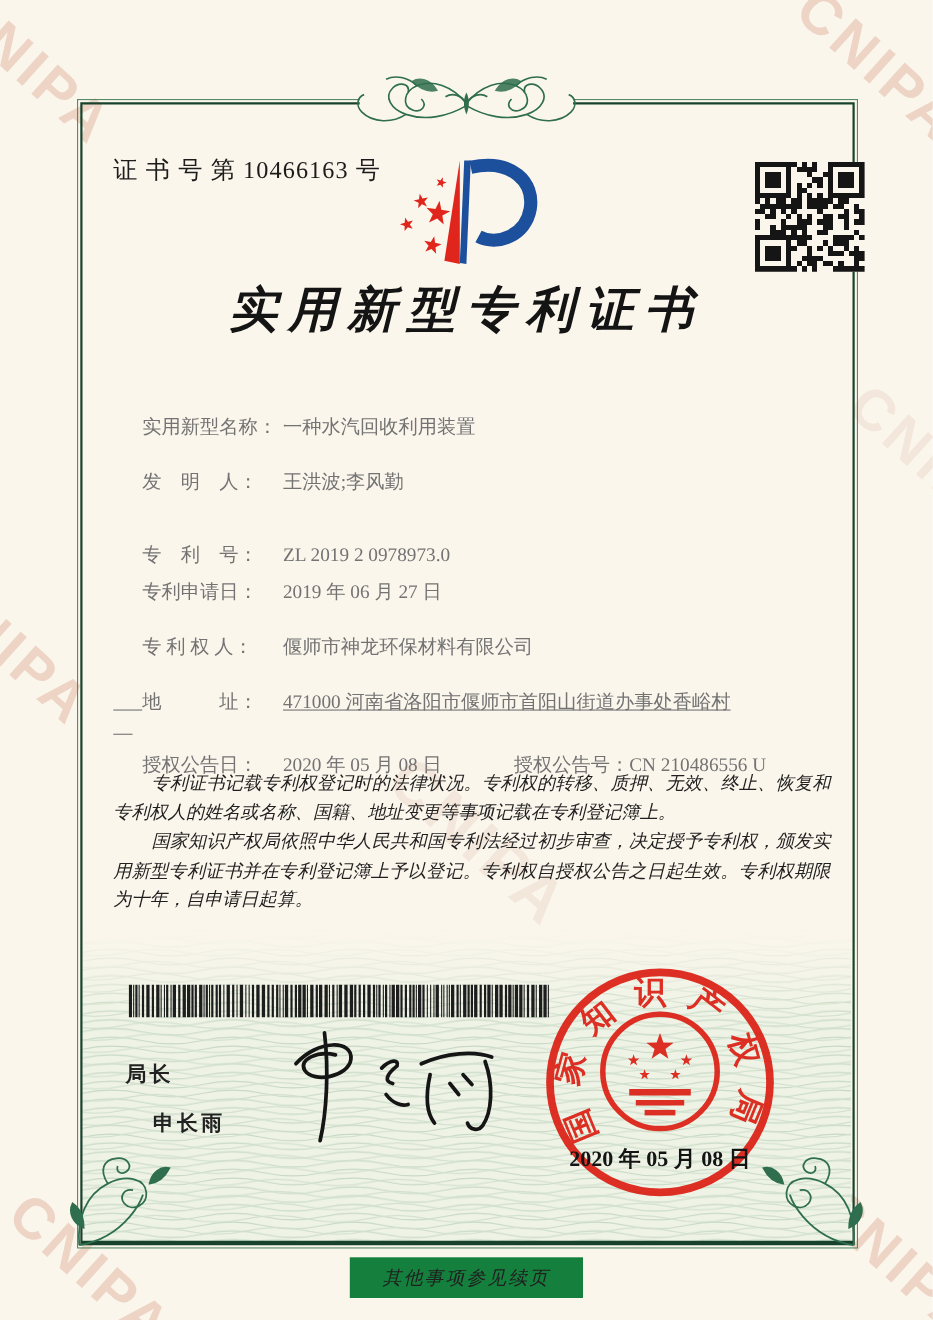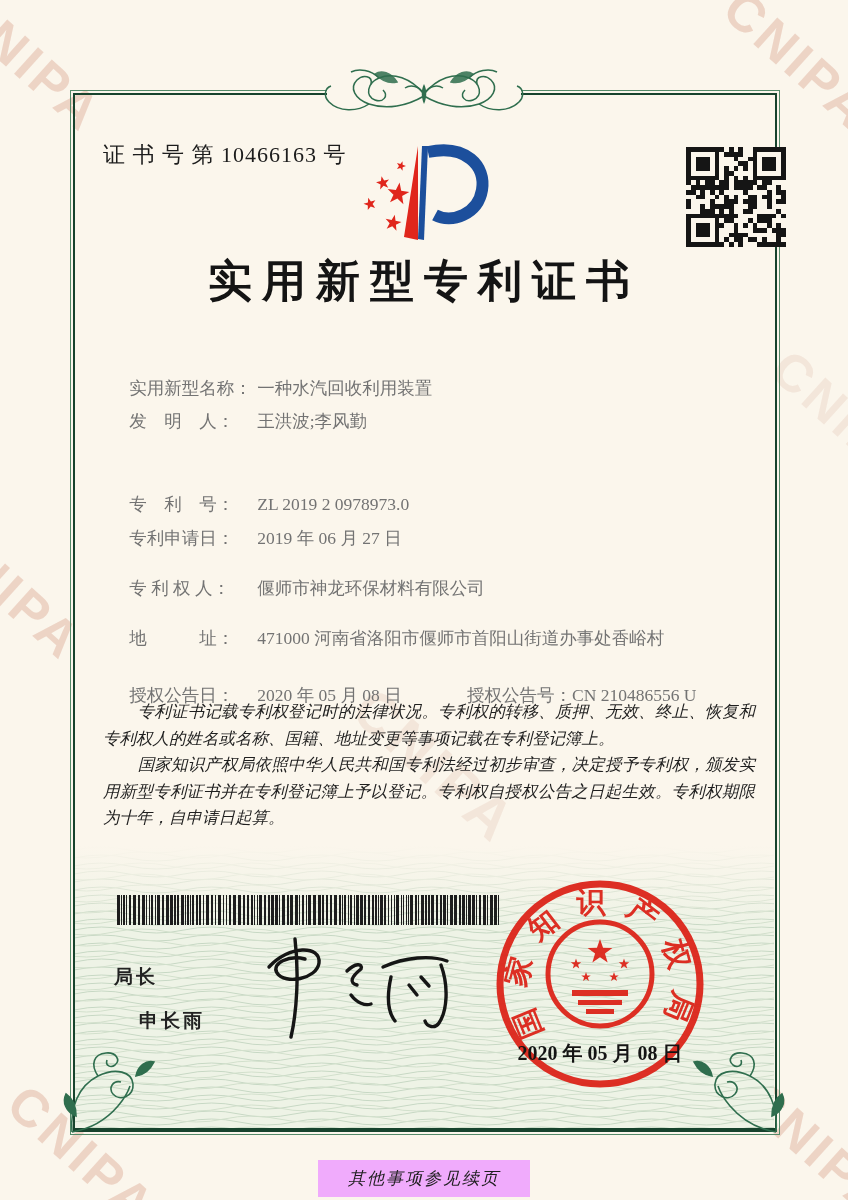--- a/index.html
+++ b/index.html
@@ -28,40 +28,40 @@
   .frame .inner{position:absolute; left:2px; top:2px; right:2px; bottom:2px;
     border:2px solid #17432d; border-bottom-width:4px;}
   .ornament{position:absolute; z-index:3;}
   .ornament.flip{transform:scaleX(-1);}
   
   .content{position:absolute; inset:0; z-index:4;}
   .cert-no{position:absolute; left:103px; top:140px; font-size:22px; letter-spacing:1px; white-space:pre;}
   .logo{position:absolute; left:338px; top:136px;}
   .qr{position:absolute; left:686px; top:147px;}
   .doc-title{position:absolute; left:70px; top:252px; width:708px; text-align:center;
-    font-size:44px; font-weight:700; letter-spacing:10px; color:#141414; white-space:nowrap;}
+    font-size:44px; font-weight:700; letter-spacing:10px; color:#141414; white-space:nowrap;font-style:italic;}
   .row{position:absolute; left:103px; font-size:17.5px; white-space:pre; color:#737373;}
   .row .flabel{display:inline-block; min-width:126px;}
   .row .fvalue{margin-left:2px;}
   .grant2{position:absolute; left:329px; top:0;}
   .paras{position:absolute; left:103px; top:699px; width:652px;
     font-size:16.5px; line-height:26.5px; font-style:italic; color:#1f1f1f; text-align:justify;}
   .paras p{margin:0; text-indent:2.1em;}
   .barcode{position:absolute; left:117px; top:895px;}
   .director{position:absolute; left:114px; font-size:19px; font-weight:700;
     font-family:"Liberation Sans","DejaVu Sans",sans-serif; color:#222; letter-spacing:3px;}
   .signature{position:absolute; left:255px; top:933px;}
   .seal{position:absolute; left:490px; top:874px; z-index:5; opacity:.94;}
   .seal-date{position:absolute; left:470px; top:1040px; width:260px; z-index:6;
     text-align:center; font-size:20px; font-weight:600; color:#141414; white-space:pre;}
   .page-info{position:absolute; left:70px; top:1096px; width:690px; text-align:center;
     font-size:15px; letter-spacing:2px; color:#222; white-space:pre;}
   .cont-note{position:absolute; left:424px; top:1143px; transform:translateX(-50%);
-    background:#f0abfc; padding:7px 30px; font-size:17px; font-style:italic;
-    letter-spacing:2px; color:#1f1f1f; white-space:pre; z-index:4;margin-top:17px;}
+    background:#15803d; padding:7px 30px; font-size:17px; font-style:italic;
+    letter-spacing:2px; color:#1f1f1f; white-space:pre; z-index:4;}
 </style>
 </head>
 <body>
 
 <div class="page">
 
   <div class="wm" style="left:28px; top:62px;">CNIPA</div>
   <div class="wm" style="left:798px; top:60px;">CNIPA</div>
   <div class="wm faint" style="left:846px; top:420px;">CNIPA</div>
   <div class="wm" style="left:8px; top:590px;">CNIPA</div>
@@ -391,33 +391,33 @@
           <rect x="19" y="20" width="1" height="1"></rect>
           <rect x="20" y="20" width="1" height="1"></rect>
         </g>
     </svg>
 
     <div class="doc-title">实用新型专利证书</div>
 
     <div class="row" style="top:355px;">
       <span class="flabel">实用新型名称：</span><span class="fvalue">一种水汽回收利用装置</span>
     </div>
-    <div class="row" style="top:388px;">
+    <div class="row" style="top:405px;">
       <span class="flabel">发　明　人：</span><span class="fvalue">王洪波;李风勤</span>
     </div>
     <div class="row" style="top:471px;">
       <span class="flabel">专　利　号：</span><span class="fvalue">ZL 2019 2 0978973.0</span>
     </div>
     <div class="row" style="top:505px;">
       <span class="flabel">专利申请日：</span><span class="fvalue">2019 年 06 月 27 日</span>
     </div>
     <div class="row" style="top:555px;">
       <span class="flabel">专 利 权 人：</span><span class="fvalue">偃师市神龙环保材料有限公司</span>
     </div>
-    <div class="row" style="top:605px;">
+    <div class="row" style="top:605px;text-decoration:underline;">
       <span class="flabel">地　　　址：</span><span class="fvalue">471000 河南省洛阳市偃师市首阳山街道办事处香峪村</span>
     </div>
 
     <div class="row" style="top:662px; width:660px;">
       <span class="flabel">授权公告日：</span><span class="fvalue">2020 年 05 月 08 日</span>
       <span class="grant2">
         <span>授权公告号：</span><span>CN 210486556 U</span>
       </span>
     </div>
 

